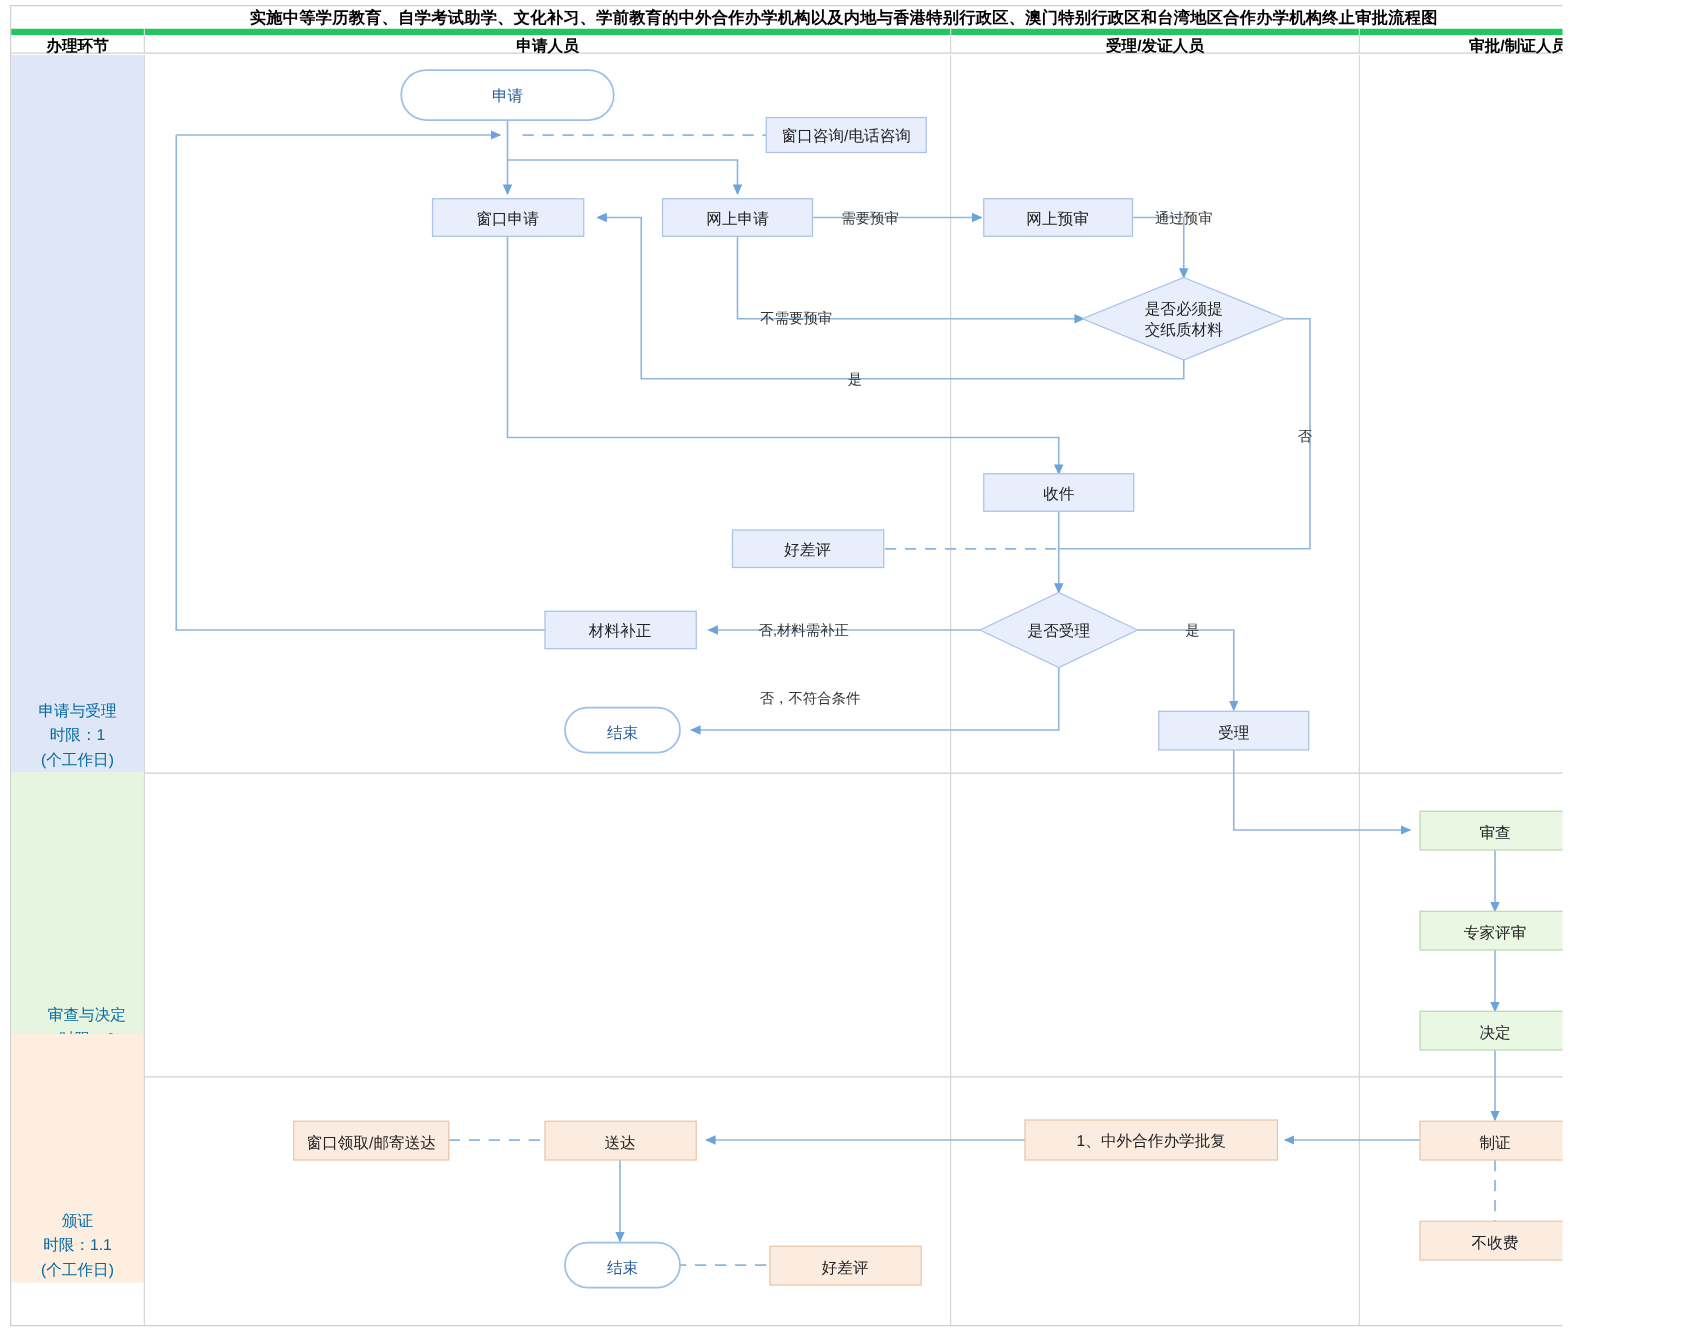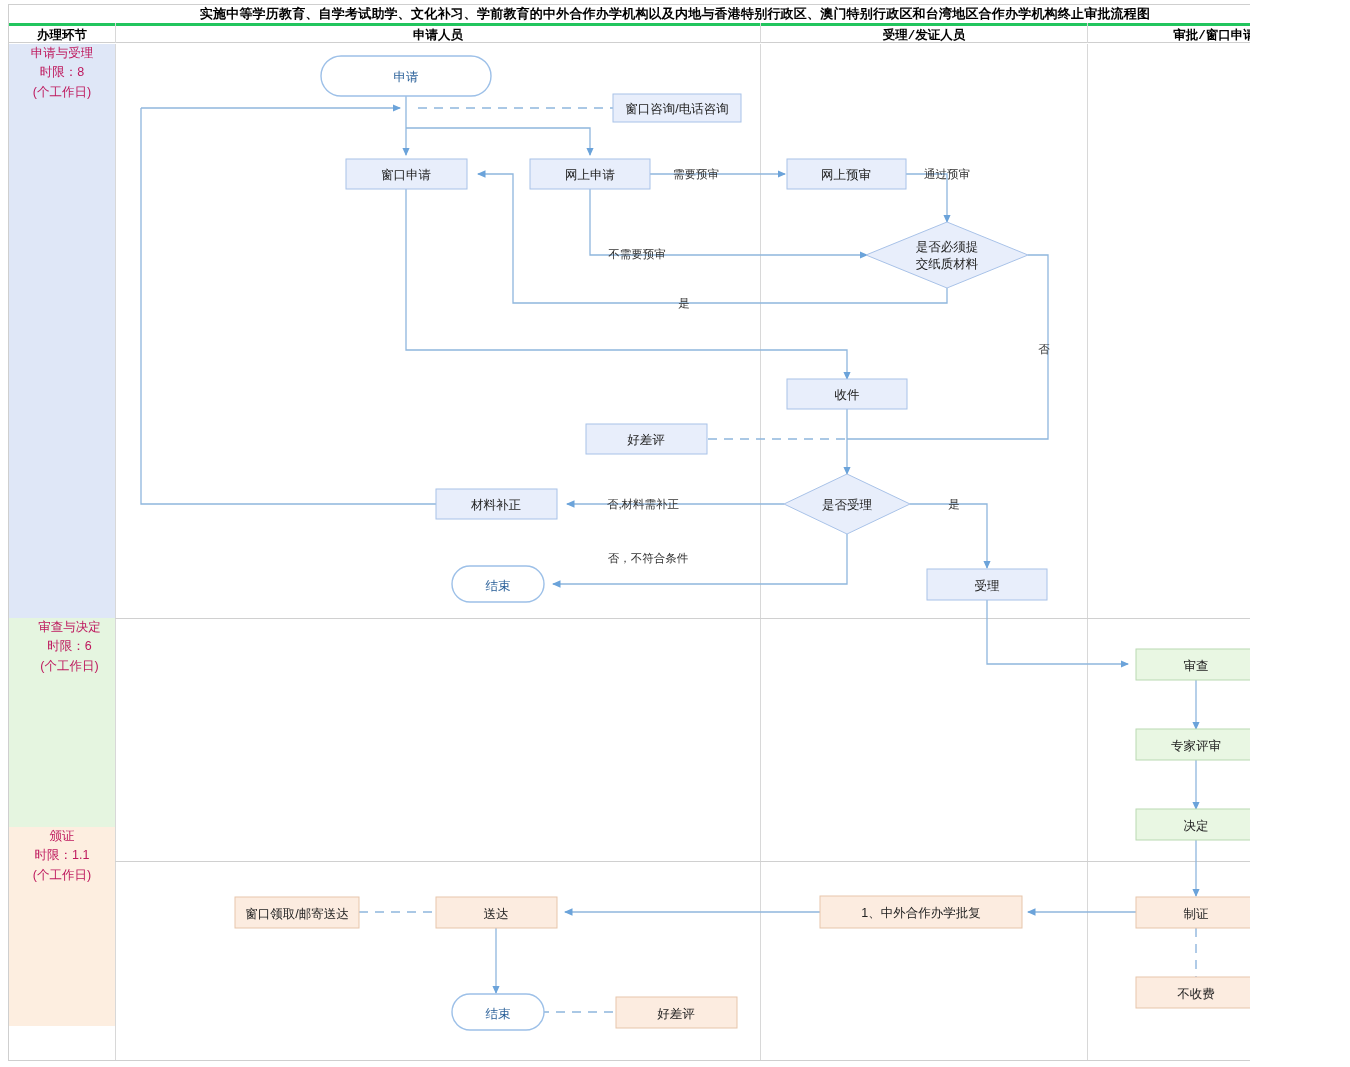--- a/index.html
+++ b/index.html
@@ -4,27 +4,27 @@
 <style>
   html,body{margin:0;padding:0;background:#ffffff;}
   body{font-family:"Liberation Sans","DejaVu Sans",sans-serif;}
   #page{position:relative;width:1250px;height:1067px;background:#fff;overflow:hidden;}
 
   
   .frame{position:absolute;left:8px;top:4px;width:1334px;height:1057px;border:1px solid #cfcfcf;box-sizing:border-box;}
   .title-bar{position:absolute;left:9px;top:5px;width:1332px;height:18px;
      display:flex;align-items:center;justify-content:center;
      font-size:13px;font-weight:bold;color:#000;letter-spacing:.2px;white-space:nowrap;}
-  .hdr-row{position:absolute;left:9px;top:23px;width:1332px;height:20px;border-top:3px solid #22c55e;border-bottom:1px solid #cfcfcf;box-sizing:border-box;font-family:Liberation Mono, monospace;}
+  .hdr-row{position:absolute;left:9px;top:23px;width:1332px;height:20px;border-top:5px solid #22c55e;border-bottom:1px solid #cfcfcf;box-sizing:border-box;}
   .hdr-cell{position:absolute;top:0;height:18px;display:flex;align-items:center;justify-content:center;
      font-size:12.5px;font-weight:bold;color:#000;white-space:nowrap;}
 
   
-  .stage{position:absolute;left:9px;width:106px;display:flex;align-items:flex-start;justify-content:center;
-     text-align:center;font-size:12.5px;line-height:1.55;color:#be185d;box-sizing:border-box;}
+  .stage{position:absolute;left:9px;width:106px;display:flex;align-items:flex-end;justify-content:center;
+     text-align:center;font-size:12.5px;line-height:1.55;color:#0369a1;box-sizing:border-box;}
   .stage span{display:block;}
   .stage-1{top:44px;height:574px;background:#dfe7f7;}
   .stage-2{top:618px;height:243px;background:#e5f5e0;padding-left:15px;}
   .stage-3{top:827px;height:199px;background:#fdeee0;}
 
   
   .vline{position:absolute;width:1px;background:#d8d8d8;}
   .hline{position:absolute;height:1px;background:#d0d0d0;}
 
   
@@ -45,31 +45,31 @@
 <div id="page">
 
   <div class="frame"></div>
 
   <div class="title-bar">实施中等学历教育、自学考试助学、文化补习、学前教育的中外合作办学机构以及内地与香港特别行政区、澳门特别行政区和台湾地区合作办学机构终止审批流程图</div>
 
   <div class="hdr-row">
     <div class="hdr-cell" style="left:0px;width:106px;">办理环节</div>
     <div class="hdr-cell" style="left:752px;width:326px;">受理/发证人员</div>
     <div class="hdr-cell" style="left:107px;width:644px;">申请人员</div>
-    <div class="hdr-cell" style="left:1079px;width:253px;">审批/窗口申请</div>
+    <div class="hdr-cell" style="left:1079px;width:253px;">审批/制证人员</div>
   </div>
 
   <div class="vline" style="left:115px;top:23px;height:20px;"></div>
   <div class="vline" style="left:760px;top:23px;height:20px;"></div>
   <div class="vline" style="left:1087px;top:23px;height:20px;"></div>
 
   <div class="stage stage-1">
     <div>
       <span>申请与受理</span>
-      <span>时限：8</span>
+      <span>时限：1</span>
       <span>(个工作日)</span>
     </div>
   </div>
   <div class="stage stage-2">
     <div>
       <span>审查与决定</span>
       <span>时限：6</span>
       <span>(个工作日)</span>
     </div>
   </div>

